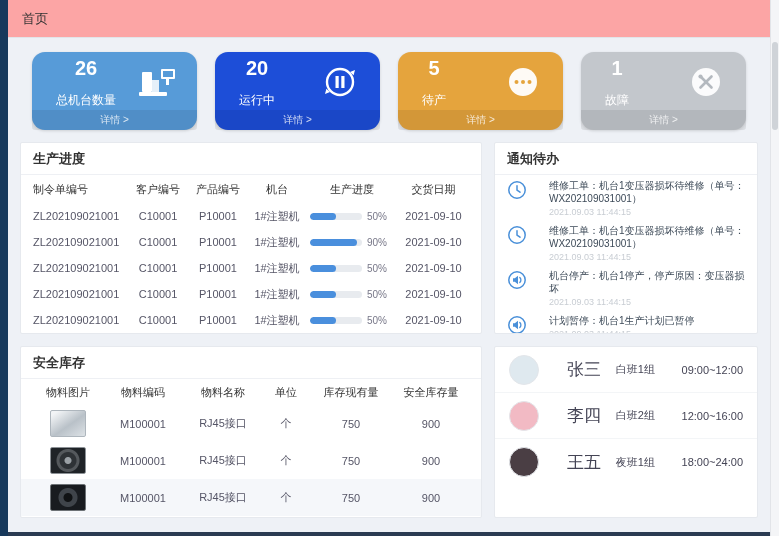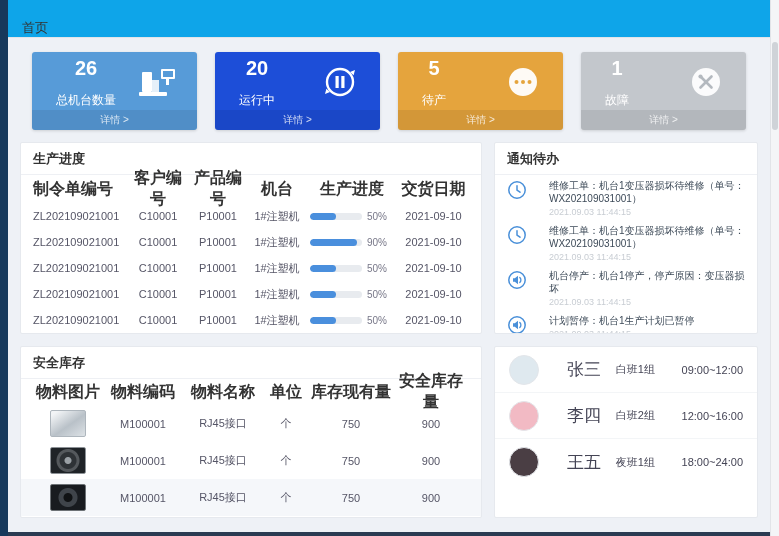--- a/index.html
+++ b/index.html
@@ -4,40 +4,40 @@
 <style>
   *{margin:0;padding:0;box-sizing:border-box}
   html,body{width:779px;height:536px}
   body{font-family:"Liberation Sans","DejaVu Sans",sans-serif;background:#eef1f6;position:relative;overflow:hidden}
 
   .left-edge{position:absolute;left:0;top:0;width:8px;height:100%;background:#17395c;z-index:6}
   .bottom-edge{position:absolute;left:0;bottom:0;width:770px;height:4px;background:#2a3b52;z-index:5}
   .scrollbar{position:absolute;right:0;top:0;width:9px;height:100%;background:#f4f5f7;border-left:1px solid #e2e4e8;z-index:5}
   .scroll-thumb{position:absolute;top:42px;left:1px;width:6px;height:88px;background:#cfd3d8;border-radius:3px}
 
-  .topbar{margin-left:8px;margin-right:9px;height:38px;background:#0ea5e9;border-bottom:1px solid #e2e5e9;display:flex;align-items:flex-end;padding:0 14px}
+  .topbar{margin-left:8px;margin-right:9px;height:38px;background:#fca5a5;border-bottom:1px solid #e2e5e9;display:flex;align-items:center;padding:0 14px}
   .tab{font-size:13px;color:#333;cursor:pointer}
 
   .content{margin-left:8px;margin-right:9px;padding:12px 12px 0}
 
   .cards{display:flex;gap:18px;margin:2px 12px 12px}
-  .card{flex:1;height:78px;border-radius:3px;position:relative;color:#fff;box-shadow:0 1px 3px rgba(0,0,0,.14);cursor:pointer}
+  .card{flex:1;height:78px;border-radius:13px;position:relative;color:#fff;box-shadow:0 1px 3px rgba(0,0,0,.14);cursor:pointer}
   .card-main{display:flex;align-items:center;justify-content:space-between;padding:4px 20px 0 24px;height:56px}
   .card-info{text-align:center}
   .card-value{font-size:20px;font-weight:bold;line-height:1.25}
   .card-label{font-size:12px;margin-top:11px}
   .card-icon{width:40px;height:36px;display:flex;align-items:center;justify-content:center}
   .card-footer{position:absolute;left:0;right:0;bottom:0;height:20px;background:rgba(0,0,0,.08);border-radius:0 0 3px 3px;display:flex;align-items:center;justify-content:center;font-size:10px;color:rgba(255,255,255,.8);cursor:pointer}
 
   .grid{display:grid;grid-template-columns:462px 1fr;grid-template-rows:192px 172px;gap:12px}
   .panel{background:#fff;border:1px solid #e6e9ee;border-radius:2px;overflow:hidden}
   .panel-title{height:32px;line-height:31px;padding:0 12px;font-size:13px;font-weight:bold;color:#333;border-bottom:1px solid #eef0f4}
 
   .t-head,.t-row{display:flex;align-items:center;padding:0 12px}
-  .t-head{height:28px;font-size:16px;font-weight:bold;color:#333}
+  .t-head{height:28px;font-size:11px;font-weight:normal;color:#333}
   .t-row{height:26px;font-size:11px;color:#556}
   .prod .c1{width:95px;text-align:left}
   .prod .c2{width:60px;text-align:center}
   .prod .c3{width:60px;text-align:center}
   .prod .c4{width:58px;text-align:center}
   .prod .c5{width:92px;display:flex;align-items:center;padding-left:4px}
   .prod .t-head .c5{display:block;text-align:center;padding-left:0}
   .prod .c6{width:71px;text-align:center}
   .bar{width:52px;height:7px;background:#e8ebef;border-radius:4px;overflow:hidden}
   .bar-fill{height:100%;background:#4a8fdd;border-radius:4px}

